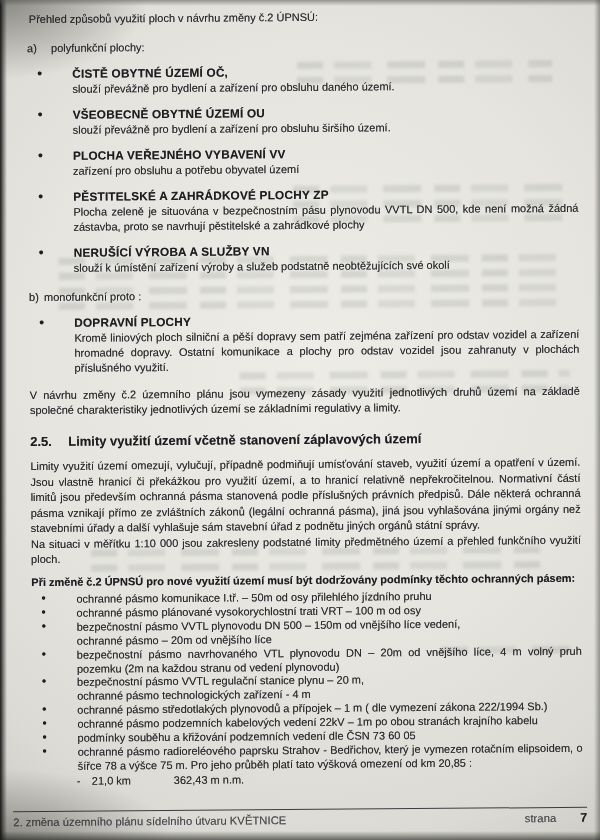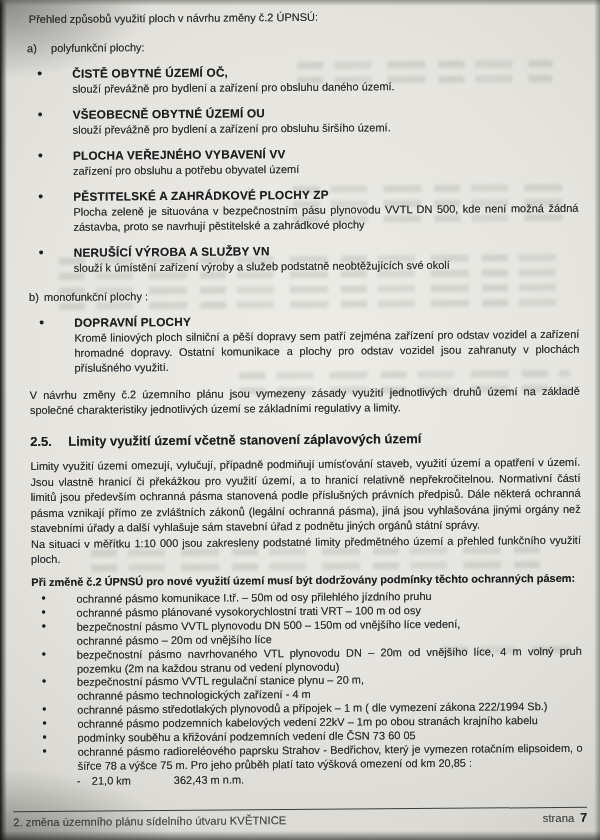--- a/index.html
+++ b/index.html
@@ -74,21 +74,21 @@
   .jl { text-align: justify; }
 
   .elev { margin: 0 0 0 44px; display: flex; }
   .elev .d  { width: 15px; }
   .elev .km { width: 82px; }
 
   .footer { position: absolute; left: 10px; right: 16px; bottom: 13px; z-index: 2;
     border-top: 1.5px solid #3c3c40; padding-top: 3px;
     display: flex; justify-content: space-between; align-items: baseline;
     font-size: 11.3px; color: #4a4a4e; text-shadow: 0 0 0.5px rgba(45,45,48,0.45); }
-  .footer .pageno { display: flex; gap: 6px; align-items: baseline; }
+  .footer .pageno { display: flex; gap: 24px; align-items: baseline; }
   .footer .pageno b { color: #1d1d20; font-size: 12.5px; }
 </style>
 </head>
 <body>
 
 <div class="page">
 
   <div class="tilt">
 
     <div class="ghost" style="top:62px; left:300px; width:255px;">
@@ -140,21 +140,21 @@
         <li>
           <div class="item-title">PĚSTITELSKÉ A ZAHRÁDKOVÉ PLOCHY ZP</div>
           <div class="item-desc">Plocha zeleně je situována v bezpečnostním pásu plynovodu VVTL DN 500, kde není možná žádná zástavba, proto se navrhují pěstitelské a zahrádkové plochy</div>
         </li>
         <li>
           <div class="item-title">NERUŠÍCÍ VÝROBA A SLUŽBY VN</div>
           <div class="item-desc">slouží k úmístění zařízení výroby a služeb podstatně neobtěžujících své okolí</div>
         </li>
       </ul>
 
-      <p class="sec-label"><span class="ltr-b">b)</span><span>monofunkční plochy :</span></p>
+      <p class="sec-label"><span class="ltr-b">b)</span><span>monofunkční proto :</span></p>
 
       <ul class="func-list">
         <li>
           <div class="item-title">DOPRAVNÍ PLOCHY</div>
           <div class="item-desc">Kromě liniových ploch silniční a pěší dopravy sem patří zejména zařízení pro odstav vozidel a zařízení hromadné dopravy. Ostatní komunikace a plochy pro odstav vozidel jsou zahranuty v plochách příslušného využití.</div>
         </li>
       </ul>
 
       <p class="para">V návrhu změny č.2 územního plánu jsou vymezeny zásady využití jednotlivých druhů území na základě společné charakteristiky jednotlivých území se základními regulativy a limity.</p>
 

